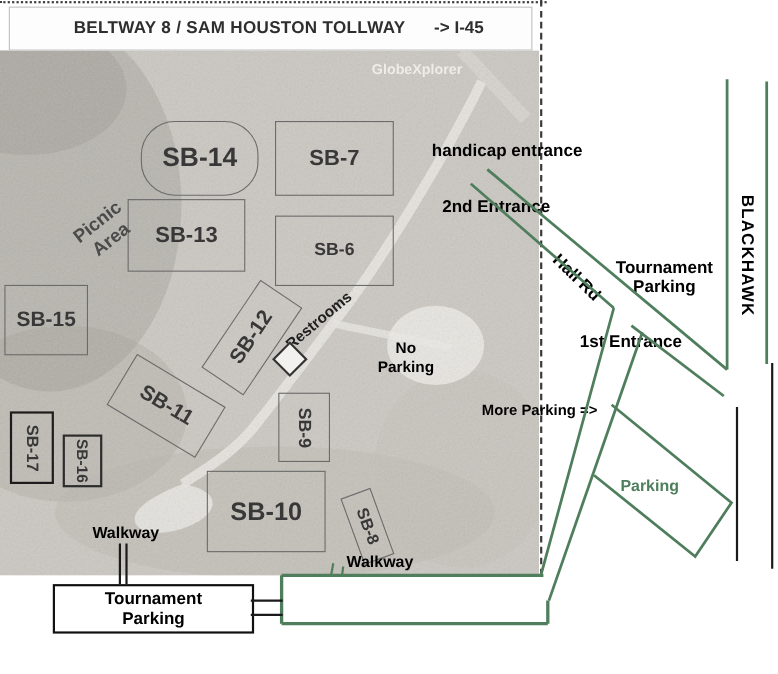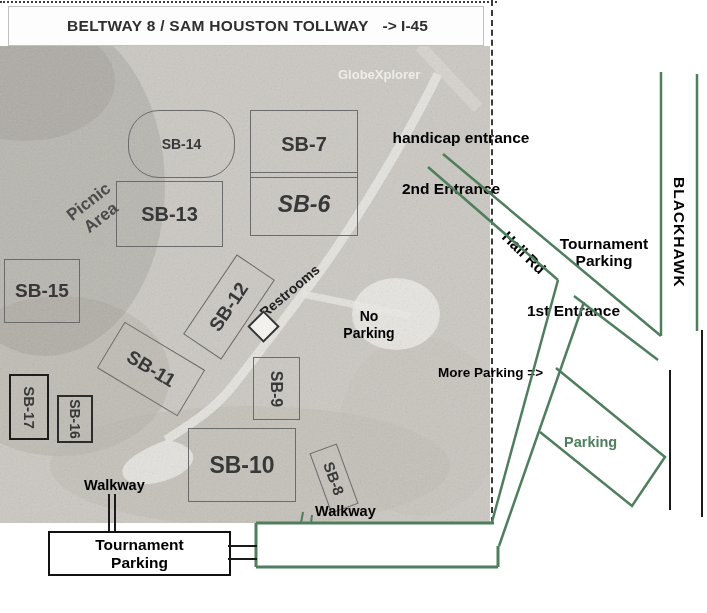--- a/index.html
+++ b/index.html
@@ -53,37 +53,37 @@
       <path d="M303,248 C 340,256 372,262 410,270" fill="none" stroke="#e9e7e2" stroke-width="7" opacity="0.8"></path>
       <ellipse cx="396" cy="268" rx="44" ry="36" fill="#eceae5" opacity="0.85"></ellipse>
       <path d="M420,0 L478,62" fill="none" stroke="#dedbd5" stroke-width="12" opacity="0.6"></path>
       <rect x="0" y="0" width="490" height="477" filter="url(#noise)" opacity="0.38"></rect>
     </svg>
   </div>
 
   <div class="abs" style="left:8px;top:6px;width:474px;height:38px;background:#fdfdfd;border:1px solid #c0c0c0;
               display:flex;align-items:center;">
     <span class="lbl" style="position:static;margin-left:58px;font-size:15.5px;color:#2e2e2e;letter-spacing:0.3px;">BELTWAY 8 / SAM HOUSTON TOLLWAY</span>
-    <span class="lbl" style="position:static;margin-left:14px;font-size:15.5px;color:#2e2e2e;">-&gt; I-45</span>
+    <span class="lbl" style="position:static;margin-left:26px;font-size:15.5px;color:#2e2e2e;">-&gt; I-45</span>
   </div>
 
   <div class="abs" style="left:491px;top:0;height:523px;border-left:2px dashed #3a3a3a;"></div>
 
-  <div class="lbl" style="left:338px;top:68px;font-size:13px;color:rgba(240,238,233,0.95);">GlobeXplorer</div>
+  <div class="lbl" style="left:338px;top:56px;font-size:13px;color:rgba(240,238,233,0.95);">GlobeXplorer</div>
 
-  <div class="field" style="left:128px;top:110px;width:105px;height:66px;font-size:14px;border-radius:31px;">
+  <div class="field" style="left:128px;top:110px;width:105px;height:66px;font-size:24px;border-radius:31px;">
     <span>SB-14</span>
   </div>
   <div class="field" style="left:250px;top:110px;width:106px;height:66px;font-size:20px;">
     <span>SB-7</span>
   </div>
   <div class="field" style="left:116px;top:181px;width:105px;height:64px;font-size:20px;">
     <span>SB-13</span>
   </div>
-  <div class="field" style="left:250px;top:172px;width:106px;height:62px;font-size:23px;font-style:italic;">
+  <div class="field" style="left:250px;top:196px;width:106px;height:62px;font-size:16px;">
     <span>SB-6</span>
   </div>
   <div class="field" style="left:4px;top:259px;width:74px;height:62px;font-size:19px;text-align:right;">
     <span>SB-15</span>
   </div>
   <div class="field" style="left:181px;top:284px;width:94px;height:44px;font-size:19px;transform:rotate(-56deg);">
     <span>SB-12</span>
   </div>
   <div class="field" style="left:104px;top:342px;width:92px;height:52px;font-size:19px;transform:rotate(31deg);">
     <span>SB-11</span>

